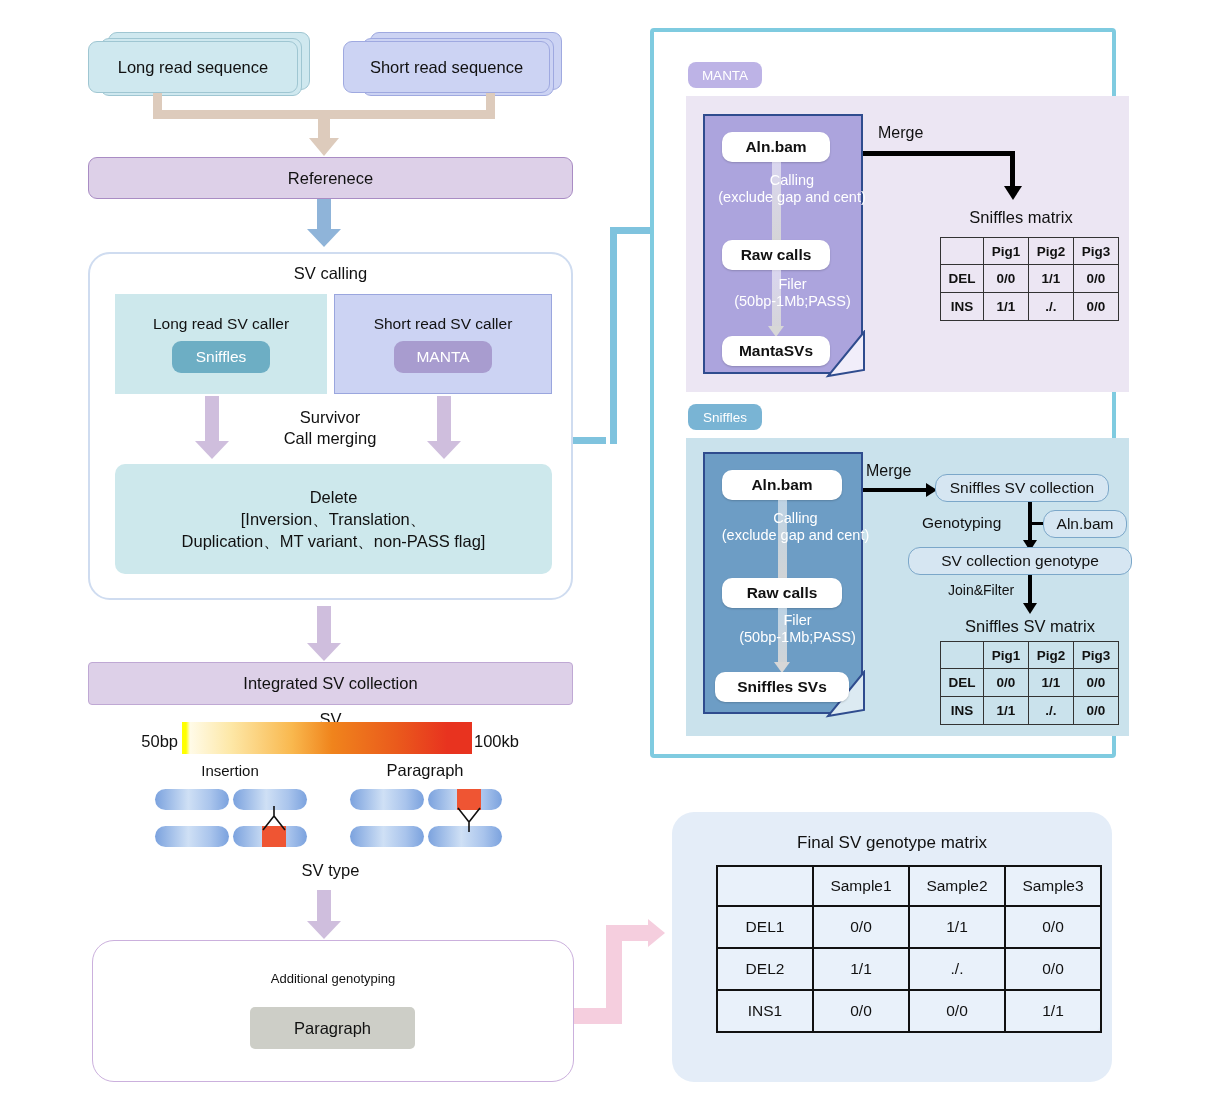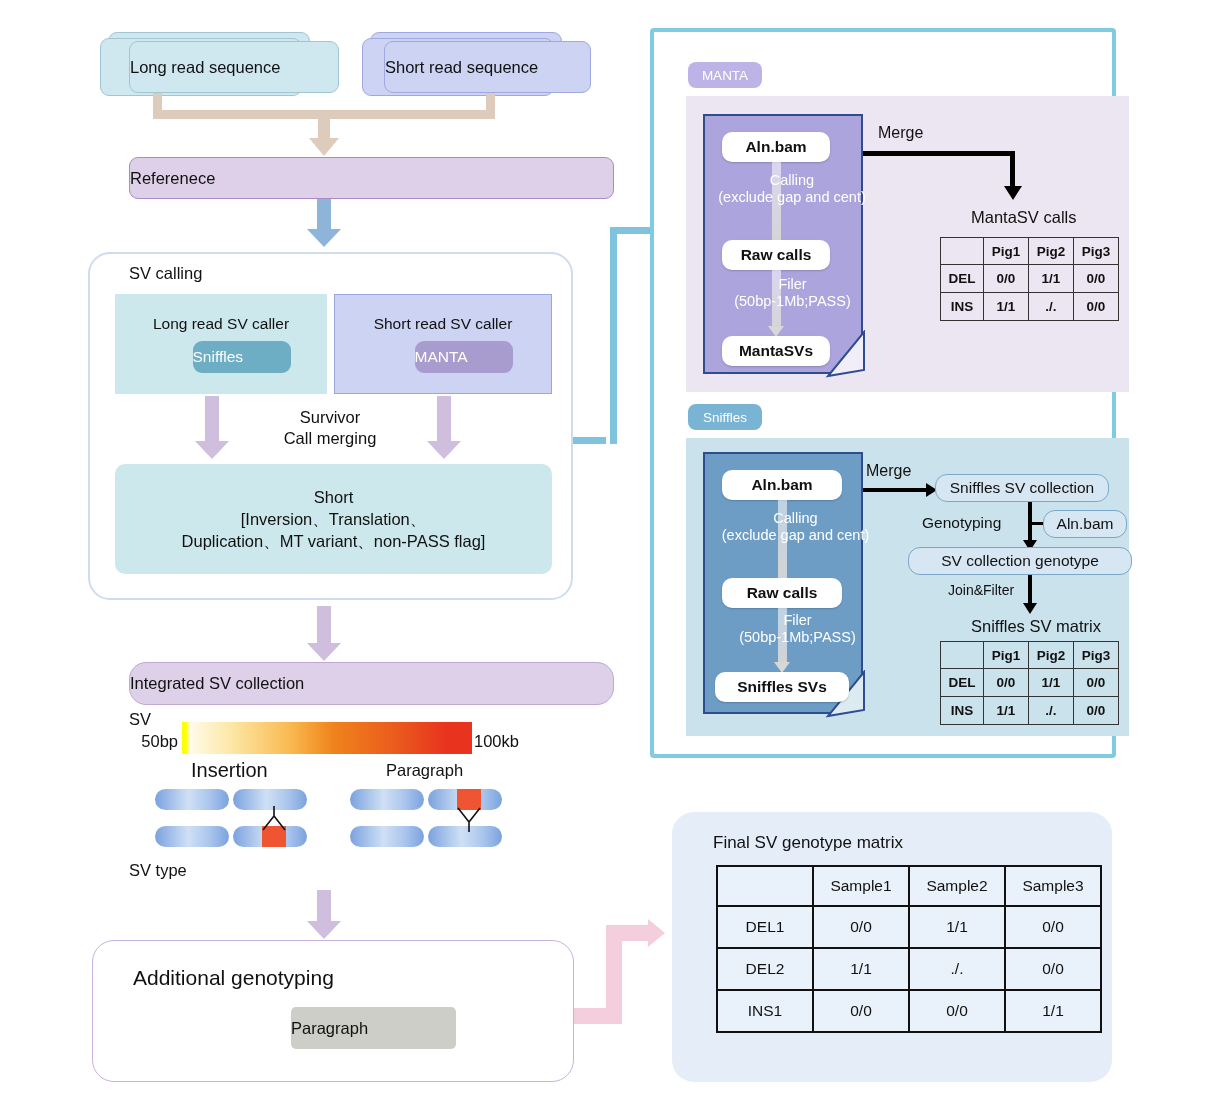--- a/index.html
+++ b/index.html
@@ -1,30 +1,30 @@
 <!DOCTYPE html>
 <html><head>
 <meta charset="utf-8">
 <style>
   html,body{margin:0;padding:0;background:#ffffff;}
   body{font-family:"Liberation Sans","DejaVu Sans",sans-serif;color:#111;}
   #root{position:relative;width:1218px;height:1110px;overflow:hidden;background:#fff;}
   .abs{position:absolute;box-sizing:border-box;}
-  .ctr{display:flex;align-items:center;text-align:center;margin-left:41px;}
+  .ctr{display:flex;align-items:center;justify-content:center;text-align:center;}
   .col{display:flex;flex-direction:column;align-items:center;justify-content:center;text-align:center;}
 
   
   .doc-stack-shadow{border-radius:8px;}
   .seq-box{border-radius:9px;border:1px solid #9fb6d8;}
   .ref-box{background:#ddd0e8;border:1px solid #a98cc4;border-radius:9px;}
   .svcall-frame{background:#fff;border:2px solid #cfdcf0;border-radius:22px;}
   .caller-box{border-radius:0;}
   .tool-chip{border-radius:9px;color:#fff;}
   .delete-box{background:#cde8ec;border-radius:10px;}
-  .integrated-box{background:#ddd0e8;border:1px solid #bfa8d4;border-radius:17px;}
+  .integrated-box{background:#ddd0e8;border:1px solid #bfa8d4;border-radius:4px;}
   .addgeno-frame{background:#fff;border:1.5px solid #cbb0dd;border-radius:22px;}
   .paragraph-chip{background:#cdcec7;border-radius:5px;}
   .arrow-head{position:absolute;width:0;height:0;}
 
   
   .outer-teal{border:4px solid #7fcbe0;border-radius:4px;background:#fff;}
   .manta-panel{background:#ece6f3;}
   .sniffles-panel{background:#cae2ec;}
   .badge{border-radius:8px;color:#fff;display:flex;align-items:center;justify-content:center;}
   .badge-manta{background:#bdb3e6;}
@@ -100,21 +100,21 @@
   <div class="abs arrow-head" style="left:195px;top:441px;border-left:17px solid transparent;border-right:17px solid transparent;border-top:18px solid #cfbedd;"></div>
   <div class="abs" style="left:437px;top:396px;width:14px;height:48px;background:#cfbedd;"></div>
   <div class="abs arrow-head" style="left:427px;top:441px;border-left:17px solid transparent;border-right:17px solid transparent;border-top:18px solid #cfbedd;"></div>
 
   <div class="abs col" style="left:230px;top:404px;width:200px;height:48px;font-size:16.5px;line-height:1.25;">
     <div>Survivor</div>
     <div>Call merging</div>
   </div>
 
   <div class="abs delete-box col" style="left:115px;top:464px;width:437px;height:110px;font-size:16.5px;line-height:1.35;">
-    <div>Short</div>
+    <div>Delete</div>
     <div>[Inversion、Translation、</div>
     <div>Duplication、MT variant、non-PASS flag]</div>
   </div>
 
   <div class="abs" style="left:317px;top:606px;width:14px;height:40px;background:#cfbedd;"></div>
   <div class="abs arrow-head" style="left:307px;top:643px;border-left:17px solid transparent;border-right:17px solid transparent;border-top:18px solid #cfbedd;"></div>
 
   <div class="abs integrated-box ctr" style="left:88px;top:662px;width:485px;height:43px;font-size:16.5px;">
     <span>Integrated SV collection</span>
   </div>
@@ -123,21 +123,21 @@
     <span>SV</span>
   </div>
   <div class="abs lbl" style="left:108px;top:729px;width:70px;height:24px;font-size:16.5px;text-align:right;line-height:24px;">
     <span>50bp</span>
   </div>
   <div class="abs" style="left:182px;top:722px;width:290px;height:32px;background:linear-gradient(to right,#ffff00 0px,#ffff00 4px,#fffbe8 8px,#fde8a8 48px,#f9b84e 110px,#f0841c 150px,#ea5a1c 215px,#e8331f 265px,#e8331f 290px);"></div>
   <div class="abs lbl" style="left:474px;top:729px;width:80px;height:24px;font-size:16.5px;text-align:left;line-height:24px;">
     <span>100kb</span>
   </div>
 
-  <div class="abs ctr" style="left:150px;top:758px;width:160px;height:24px;font-size:20px;">
+  <div class="abs ctr" style="left:150px;top:758px;width:160px;height:24px;font-size:15px;">
     <span>Insertion</span>
   </div>
   <div class="abs chrom" style="left:155px;top:789px;width:74px;height:21px;"></div>
   <div class="abs chrom" style="left:233px;top:789px;width:74px;height:21px;"></div>
   <div class="abs chrom" style="left:155px;top:826px;width:74px;height:21px;"></div>
   <div class="abs chrom" style="left:233px;top:826px;width:74px;height:21px;"></div>
   <div class="abs redseg" style="left:262px;top:826px;width:24px;height:21px;"></div>
   <svg class="abs" style="left:252px;top:806px;width:48px;height:26px;" viewBox="0 0 48 26">
     <path d="M22 0 L22 10 L11 24 M22 10 L33 24" stroke="#111" stroke-width="1.6" fill="none"></path>
   </svg>
@@ -155,21 +155,21 @@
   </svg>
 
   <div class="abs ctr" style="left:88px;top:858px;width:485px;height:24px;font-size:16.5px;">
     <span>SV type</span>
   </div>
 
   <div class="abs" style="left:317px;top:890px;width:14px;height:34px;background:#cfbedd;"></div>
   <div class="abs arrow-head" style="left:307px;top:921px;border-left:17px solid transparent;border-right:17px solid transparent;border-top:18px solid #cfbedd;"></div>
 
   <div class="abs addgeno-frame" style="left:92px;top:940px;width:482px;height:142px;"></div>
-  <div class="abs ctr" style="left:92px;top:965px;width:482px;height:26px;font-size:21px;">
+  <div class="abs ctr" style="left:92px;top:965px;width:482px;height:26px;font-size:13px;">
     <span>Additional genotyping</span>
   </div>
   <div class="abs ctr paragraph-chip" style="left:250px;top:1007px;width:165px;height:42px;font-size:16.5px;">
     <span>Paragraph</span>
   </div>
 
   <div class="abs" style="left:573px;top:437px;width:33px;height:7px;background:#7fc3de;"></div>
   <div class="abs" style="left:610px;top:227px;width:7px;height:217px;background:#7fc3de;"></div>
   <div class="abs" style="left:610px;top:227px;width:42px;height:7px;background:#7fc3de;"></div>
 
@@ -213,21 +213,21 @@
   </div>
 
   <div class="abs lbl" style="left:878px;top:124px;width:80px;height:22px;font-size:16px;">
     <span>Merge</span>
   </div>
   <div class="abs blk-line" style="left:863px;top:151px;width:152px;height:5px;"></div>
   <div class="abs blk-line" style="left:1010px;top:151px;width:5px;height:37px;"></div>
   <div class="abs blk-head" style="left:1004px;top:186px;border-left:9px solid transparent;border-right:9px solid transparent;border-top:14px solid #000;"></div>
 
   <div class="abs ctr" style="left:930px;top:205px;width:182px;height:24px;font-size:16.5px;">
-    <span>MantaSV calls</span>
+    <span>Sniffles matrix</span>
   </div>
   <div class="abs" style="left:940px;top:237px;">
     <table class="matrix" style="font-size:13.5px;">
       <tbody>
           <tr>
         <td class="hdr" style="width:40px;height:24px;"></td>
         <td class="hdr" style="width:42px;">Pig1</td>
         <td class="hdr" style="width:42px;">Pig2</td>
         <td class="hdr" style="width:42px;">Pig3</td>
       </tr>

